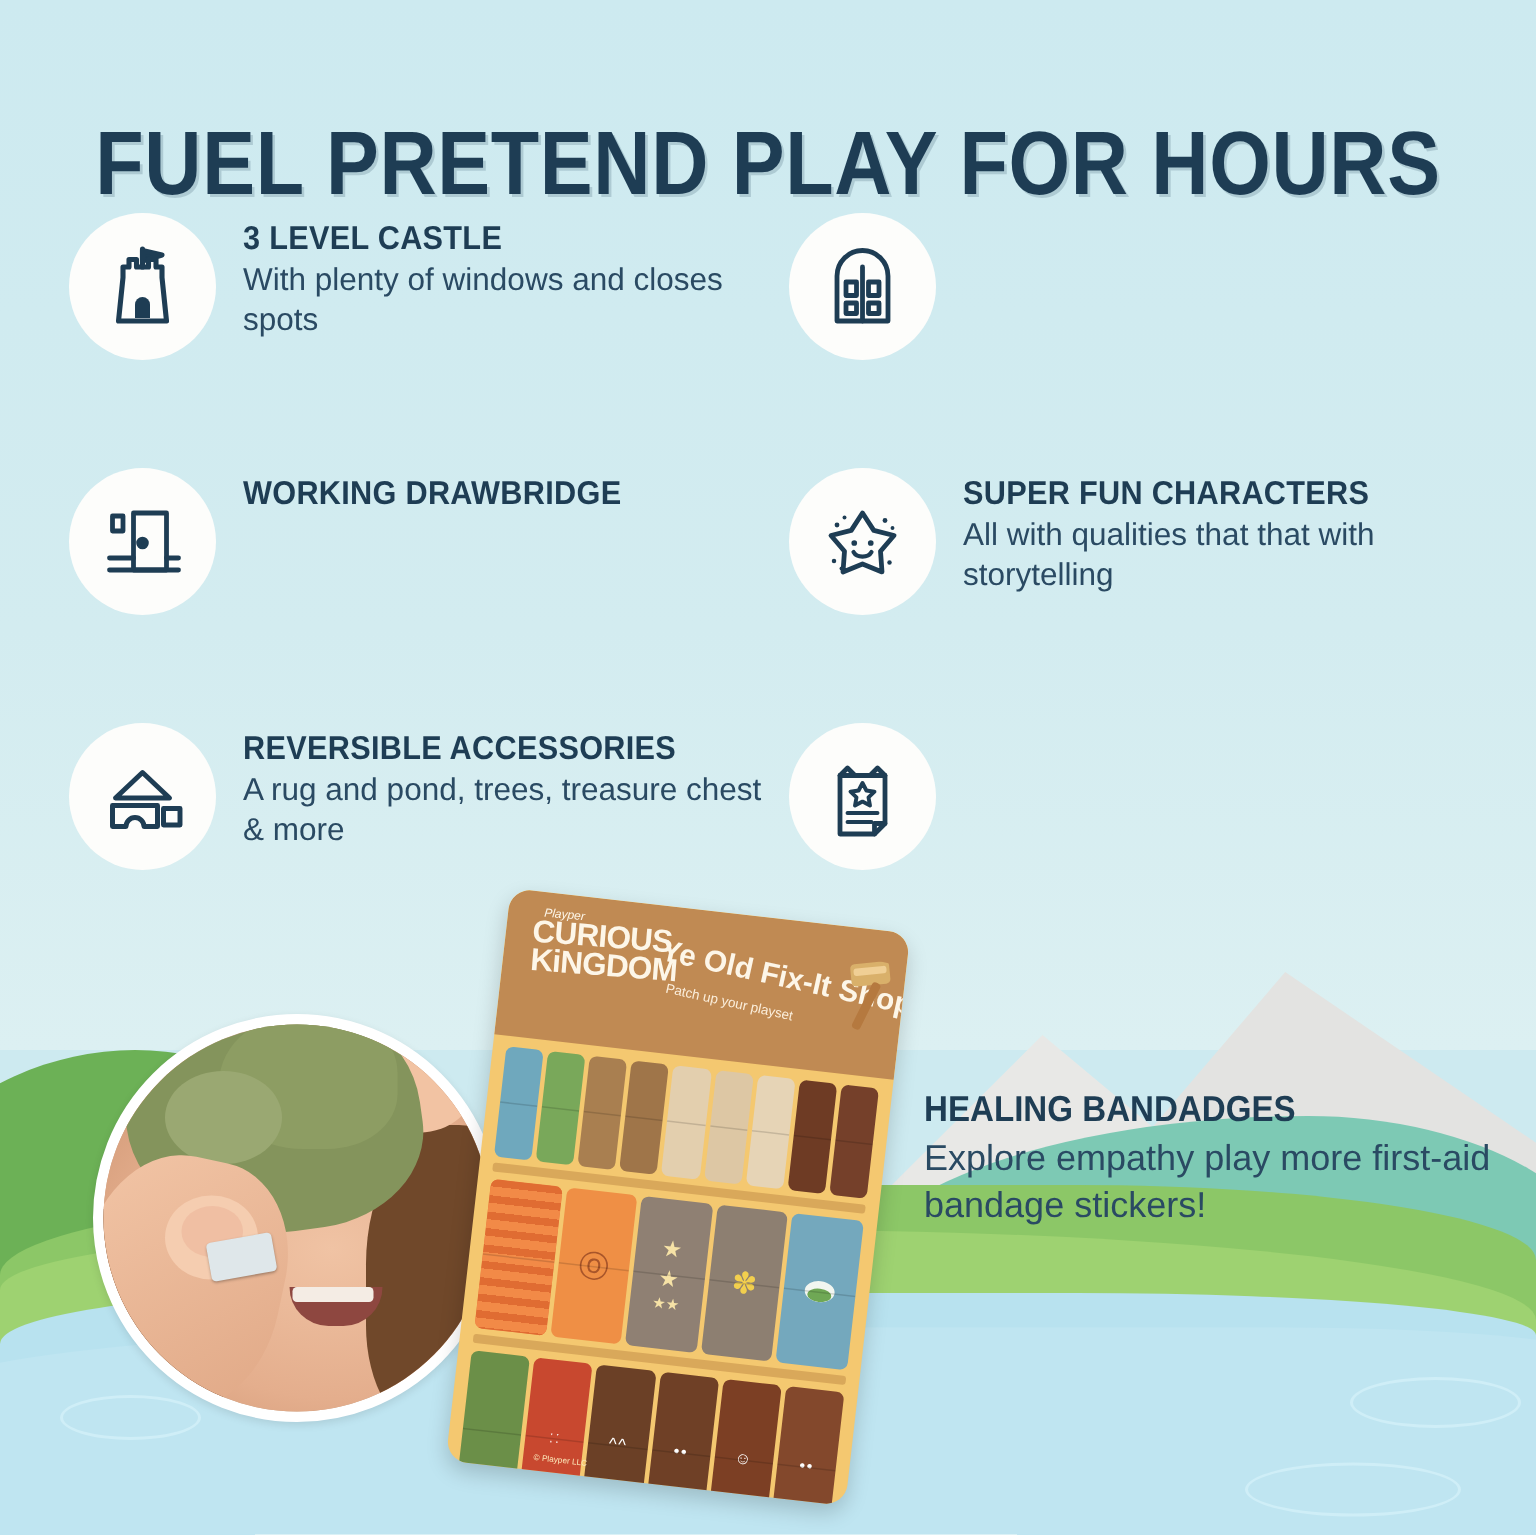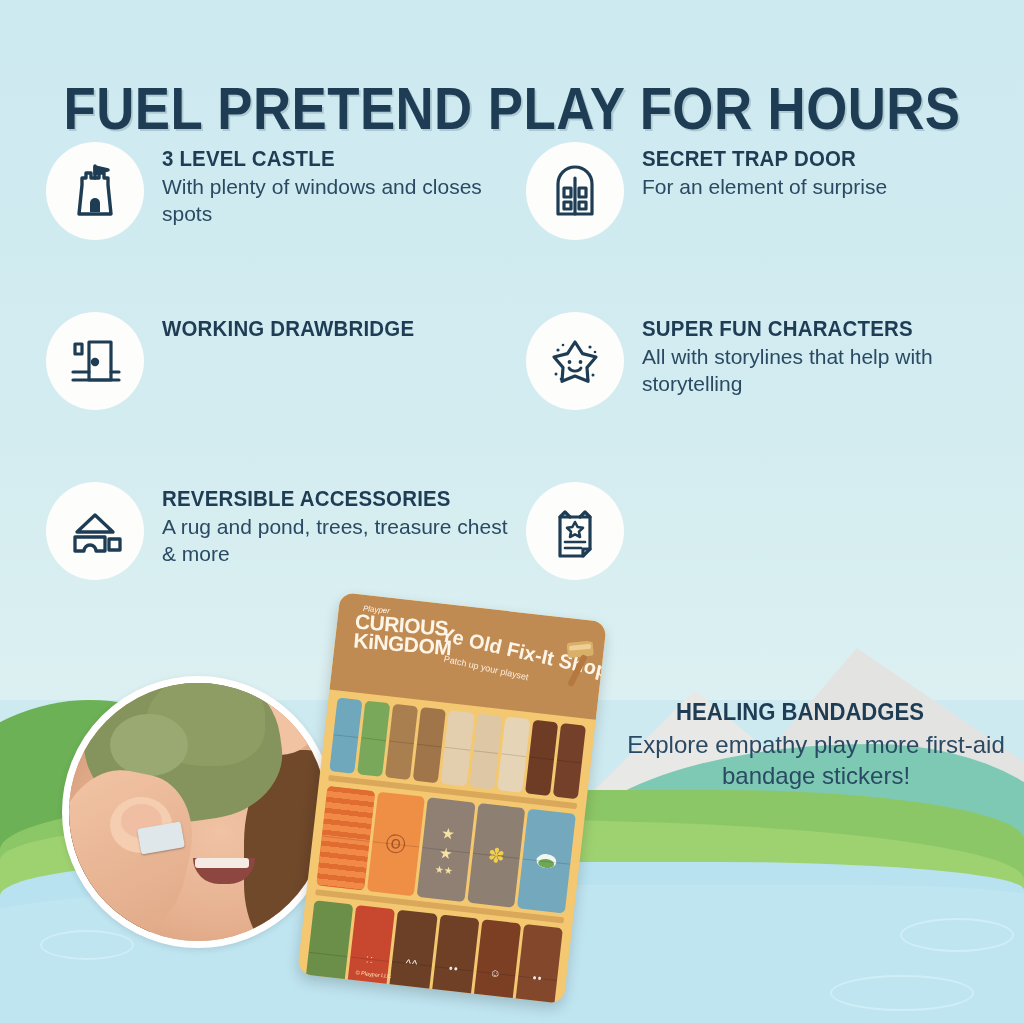--- a/index.html
+++ b/index.html
@@ -123,23 +123,22 @@
     font-size: 21px;
     color: #2a4a63;
     line-height: 1.28;
     margin: 0;
     max-width: 360px;
   }
 
   
   .callout {
     position: absolute;
-    left: 616px; top: 698px;
+    left: 616px; top: 726px;
     width: 400px;
-    text-align: center;
   }
   .callout-title {
     font-size: 24px;
     font-weight: bold;
     color: #1e3d54;
     transform: scaleX(0.92);
     transform-origin: 0 50%;
     white-space: nowrap;
     margin: 0 0 3px 0;
   }
@@ -360,24 +359,20 @@
     <div class="feature">
       <div class="icon-circle">
         <svg width="58" height="58" viewBox="0 0 58 58" fill="none" stroke="#1e3d54" stroke-width="3.2" stroke-linejoin="round" stroke-linecap="round">
           <path d="M12 52 V22 a17 17 0 0 1 34 0 v30 z"></path>
           <path d="M29 16 V52"></path>
           <rect x="18" y="26" width="7" height="9"></rect>
           <rect x="33" y="26" width="7" height="9"></rect>
           <rect x="18" y="40" width="7" height="7"></rect>
           <rect x="33" y="40" width="7" height="7"></rect>
         </svg>
-      </div>
-      <div class="feature-text">
-        <p class="feature-title">SECRET TRAP DOOR</p>
-        <p class="feature-desc">For an element of surprise</p>
       </div>
     </div>
 
     <div class="feature">
       <div class="icon-circle">
         <svg width="60" height="58" viewBox="0 0 60 58" fill="none" stroke="#1e3d54" stroke-width="3.2" stroke-linejoin="round" stroke-linecap="round">
           <rect x="24" y="10" width="22" height="38"></rect>
           <circle cx="30" cy="30" r="2.6" fill="#1e3d54"></circle>
           <rect x="10" y="12" width="7" height="10"></rect>
           <path d="M8 40 h16"></path>
@@ -402,21 +397,21 @@
           <circle cx="46" cy="16" r="1.6" fill="#1e3d54" stroke="none"></circle>
           <circle cx="51" cy="21" r="1.3" fill="#1e3d54" stroke="none"></circle>
           <circle cx="12" cy="43" r="1.5" fill="#1e3d54" stroke="none"></circle>
           <circle cx="17" cy="48" r="1.3" fill="#1e3d54" stroke="none"></circle>
           <circle cx="49" cy="44" r="1.5" fill="#1e3d54" stroke="none"></circle>
           <circle cx="44" cy="49" r="1.3" fill="#1e3d54" stroke="none"></circle>
         </svg>
       </div>
       <div class="feature-text">
         <p class="feature-title">SUPER FUN CHARACTERS</p>
-        <p class="feature-desc">All with storylines that help with storytelling</p>
+        <p class="feature-desc">All with qualities that that with storytelling</p>
       </div>
     </div>
 
     <div class="feature">
       <div class="icon-circle">
         <svg width="62" height="56" viewBox="0 0 62 56" fill="none" stroke="#1e3d54" stroke-width="3.3" stroke-linejoin="round" stroke-linecap="round">
           <path d="M31 12 L49 29 H13 z"></path>
           <path d="M11 48 V34 h30 v14 h-9 a6 6 0 0 0 -12 0 z"></path>
           <rect x="45" y="36" width="11" height="11"></rect>
         </svg>

